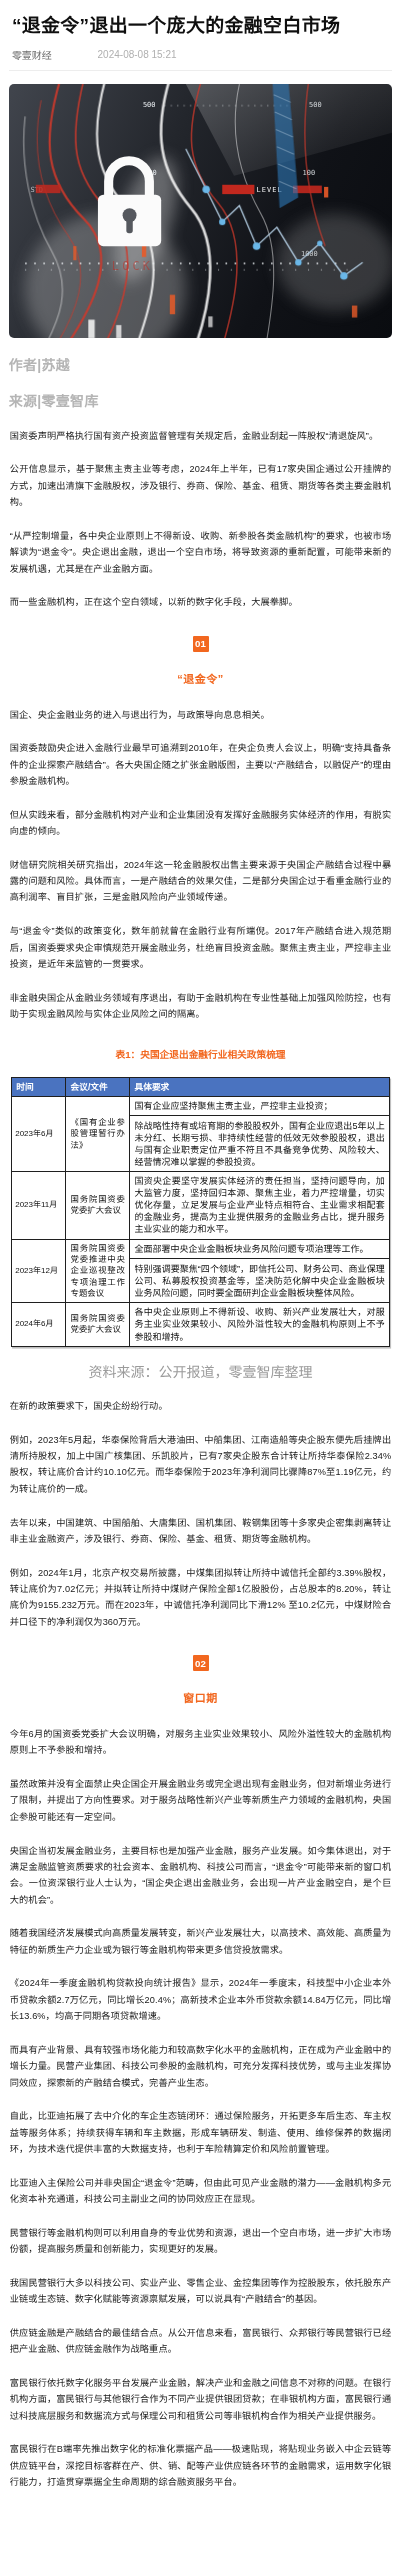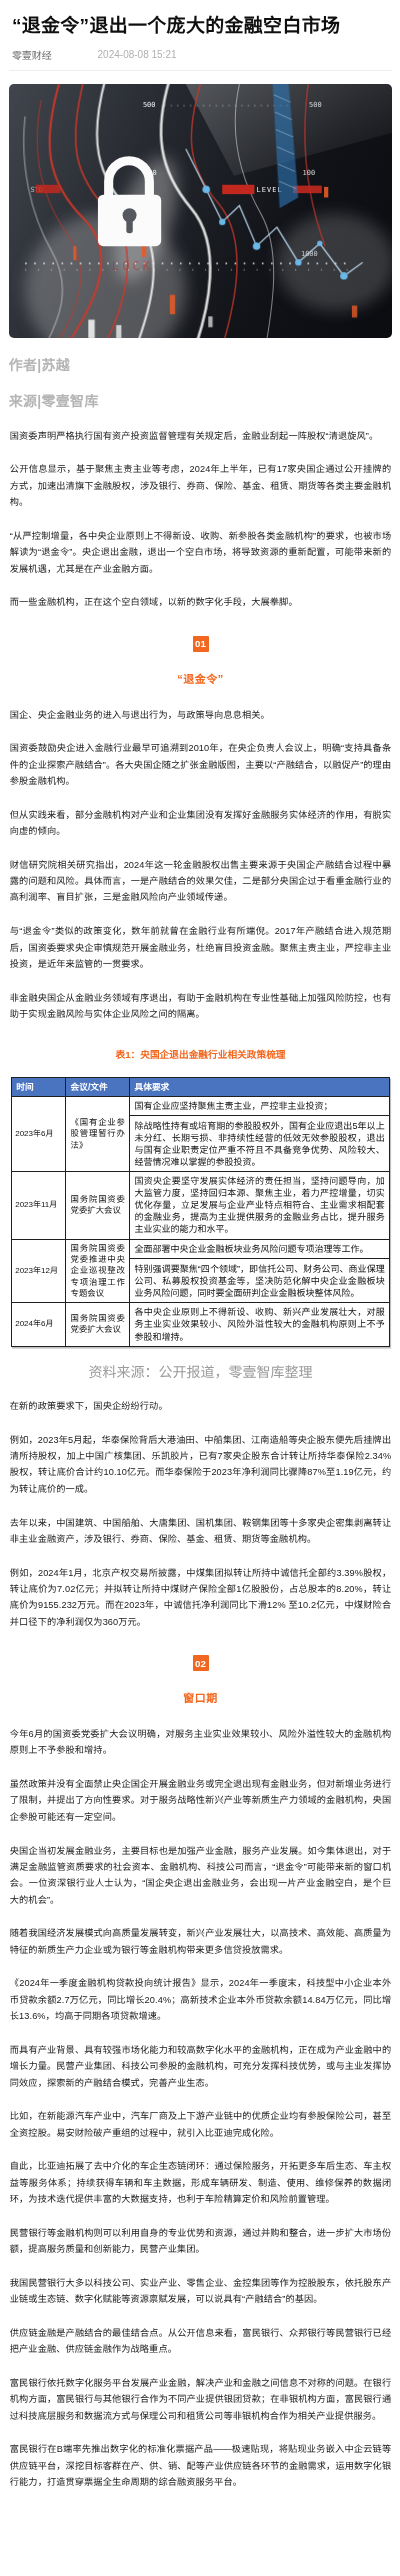--- a/index.html
+++ b/index.html
@@ -256,22 +256,22 @@
 
   <div class="sec-badge">02</div>
   <div class="sec-title">窗口期</div>
 
   <p class="para">今年6月的国资委党委扩大会议明确，对服务主业实业效果较小、风险外溢性较大的金融机构原则上不予参股和增持。</p>
   <p class="para">虽然政策并没有全面禁止央企国企开展金融业务或完全退出现有金融业务，但对新增业务进行了限制，并提出了方向性要求。对于服务战略性新兴产业等新质生产力领域的金融机构，央国企参股可能还有一定空间。</p>
   <p class="para">央国企当初发展金融业务，主要目标也是加强产业金融，服务产业发展。如今集体退出，对于满足金融监管资质要求的社会资本、金融机构、科技公司而言，“退金令”可能带来新的窗口机会。一位资深银行业人士认为，“国企央企退出金融业务，会出现一片产业金融空白，是个巨大的机会”。</p>
   <p class="para">随着我国经济发展模式向高质量发展转变，新兴产业发展壮大，以高技术、高效能、高质量为特征的新质生产力企业或为银行等金融机构带来更多信贷投放需求。</p>
   <p class="para">《2024年一季度金融机构贷款投向统计报告》显示，2024年一季度末，科技型中小企业本外币贷款余额2.7万亿元，同比增长20.4%；高新技术企业本外币贷款余额14.84万亿元，同比增长13.6%，均高于同期各项贷款增速。</p>
   <p class="para">而具有产业背景、具有较强市场化能力和较高数字化水平的金融机构，正在成为产业金融中的增长力量。民营产业集团、科技公司参股的金融机构，可充分发挥科技优势，或与主业发挥协同效应，探索新的产融结合模式，完善产业生态。</p>
-  <p class="para">比如，在新能源汽车产业中，汽车厂商及上下游产业链中的优质企业均有参股保险公司，甚至全资控股。易安财险破产重组的过程中，就引入比亚迪完成化险。</p>
   <p class="para">自此，比亚迪拓展了去中介化的车企生态链闭环：通过保险服务，开拓更多车后生态、车主权益等服务体系；持续获得车辆和车主数据，形成车辆研发、制造、使用、维修保养的数据闭环，为技术迭代提供丰富的大数据支持，也利于车险精算定价和风险前置管理。</p>
-  <p class="para">民营银行等金融机构则可以利用自身的专业优势和资源，通过并购和整合，进一步扩大市场份额，提高服务质量和创新能力，民营产业集团。</p>
+  <p class="para">比亚迪入主保险公司并非央国企“退金令”范畴，但由此可见产业金融的潜力——金融机构多元化资本补充通道，科技公司主副业之间的协同效应正在显现。</p>
+  <p class="para">民营银行等金融机构则可以利用自身的专业优势和资源，退出一个空白市场，进一步扩大市场份额，提高服务质量和创新能力，实现更好的发展。</p>
   <p class="para">我国民营银行大多以科技公司、实业产业、零售企业、金控集团等作为控股股东，依托股东产业链或生态链、数字化赋能等资源禀赋发展，可以说具有“产融结合”的基因。</p>
   <p class="para">供应链金融是产融结合的最佳结合点。从公开信息来看，富民银行、众邦银行等民营银行已经把产业金融、供应链金融作为战略重点。</p>
   <p class="para">富民银行依托数字化服务平台发展产业金融，解决产业和金融之间信息不对称的问题。在银行机构方面，富民银行与其他银行合作为不同产业提供银团贷款；在非银机构方面，富民银行通过科技底层服务和数据流方式与保理公司和租赁公司等非银机构合作为相关产业提供服务。</p>
   <p class="para">富民银行在B端率先推出数字化的标准化票据产品——极速贴现，将贴现业务嵌入中企云链等供应链平台，深挖目标客群在产、供、销、配等产业供应链各环节的金融需求，运用数字化银行能力，打造贯穿票据全生命周期的综合融资服务平台。</p>
 
 </div>
 
 
 </body></html>

